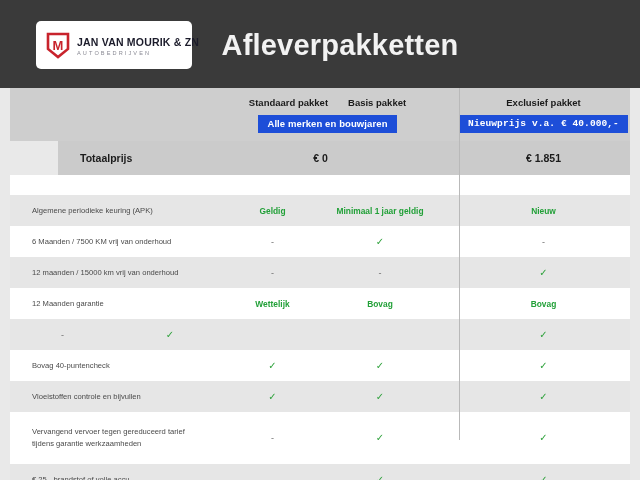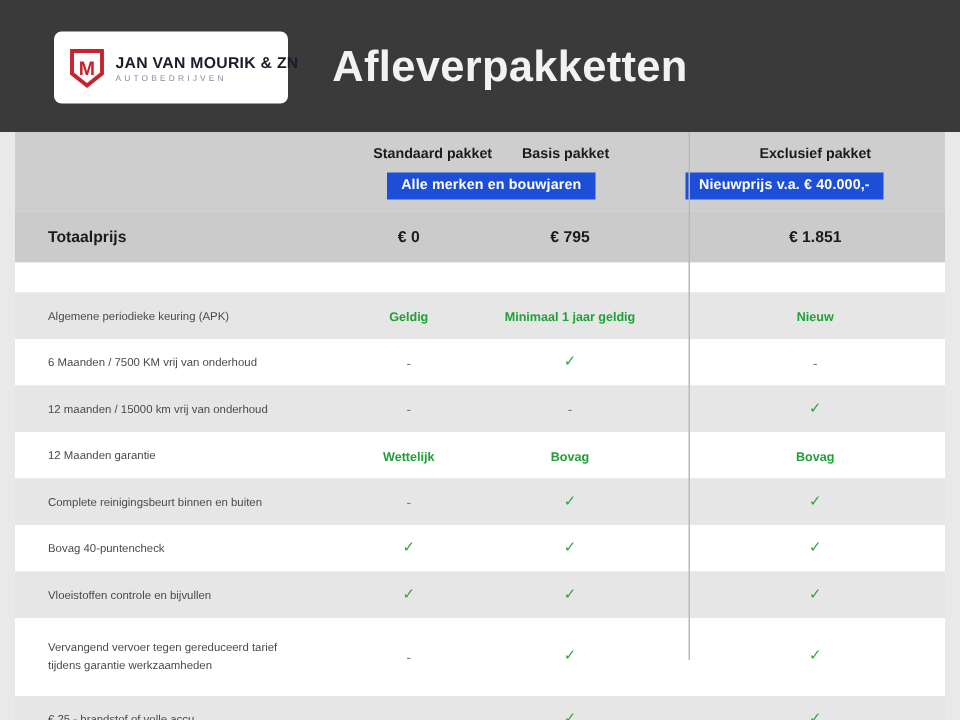--- a/index.html
+++ b/index.html
@@ -148,20 +148,21 @@
     padding: 3px 9px 4px 9px;
     white-space: nowrap;
     letter-spacing: 0.1px;
   }
   .hdr-names-pair { display: flex; gap: 20px; }
 
   
   .total-row {
     height: 34px;
     background: #cbcbcb;
+    margin-left: 48px;
   }
   .total-label {
     font-size: 10.5px;
     font-weight: bold;
     color: #1b1b1b;
   }
   .total-val {
     font-size: 10.5px;
     font-weight: bold;
     color: #1b1b1b;
@@ -240,36 +241,33 @@
         </div>
         <div style="display:flex;justify-content:center;margin-top:7px;">
           <span class="badge">Alle merken en bouwjaren</span>
         </div>
       </div>
       <div class="c-gapp"></div>
       <div class="c-excl" style="display:block;">
         <div style="display:flex;justify-content:center;padding-top:9px;">
           <span class="pkg-name">Exclusief pakket</span>
         </div>
-        <div style="display:flex;justify-content:flex-start;margin-top:7px;">
+        <div style="display:flex;justify-content:center;margin-top:7px;font-family:Liberation Mono, monospace;">
           <span class="badge">Nieuwprijs v.a. € 40.000,-</span>
         </div>
       </div>
     </div>
 
     <div class="row total-row">
       <div class="c-label">
         <span class="total-label">Totaalprijs</span>
       </div>
       <div class="c-std">
         <span class="total-val">€ 0</span>
       </div>
-      <div class="c-basis">
-        <span class="total-val">€ 795</span>
-      </div>
       <div class="c-gapp"></div>
       <div class="c-excl">
         <span class="total-val">€ 1.851</span>
       </div>
     </div>
 
     <div class="row spacer-row"></div>
 
     <div id="rows-host">
         <div class="row d-row odd">
@@ -326,23 +324,20 @@
           </div>
           <div class="c-basis">
             <span class="d-val">Bovag</span>
           </div>
           <div class="c-gapp"></div>
           <div class="c-excl">
             <span class="d-val">Bovag</span>
           </div>
         </div>
         <div class="row d-row odd">
-          <div class="c-label">
-            <div class="d-label">Complete reinigingsbeurt binnen en buiten</div>
-          </div>
           <div class="c-std">
             <span class="d-val dash">-</span>
           </div>
           <div class="c-basis">
             <span class="check">✓</span>
           </div>
           <div class="c-gapp"></div>
           <div class="c-excl">
             <span class="check">✓</span>
           </div>

